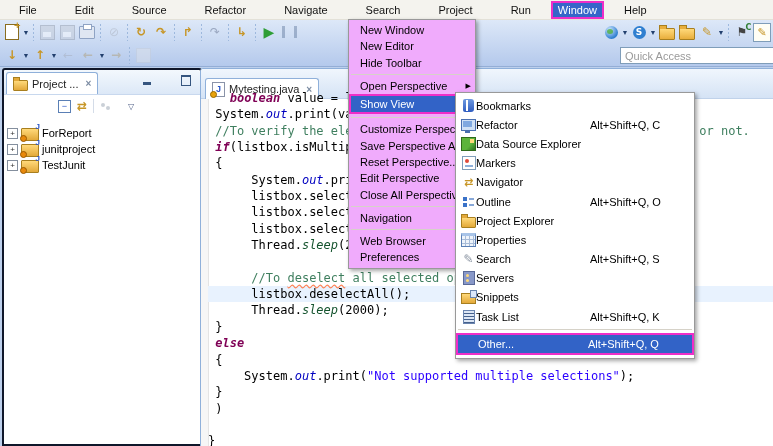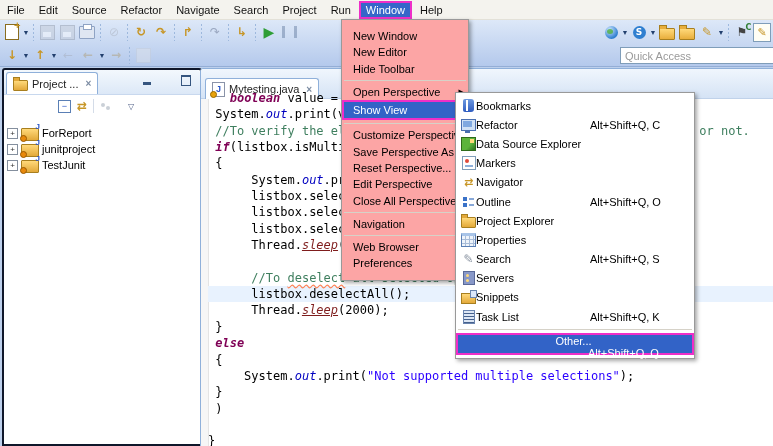--- a/index.html
+++ b/index.html
@@ -7,21 +7,21 @@
     width:773px;height:446px;position:relative;overflow:hidden;
     background:#bdd0ec;font-family:"Liberation Sans",sans-serif;
     -webkit-font-smoothing:antialiased;
   }
   
   .menubar{
     position:absolute;left:0;top:0;width:773px;height:19px;
     background:#f4f3ee;border-bottom:1px solid #e3e1d8;
     display:flex;align-items:center;font-size:11px;color:#111;
   }
-  .menubar-item{padding:3px 7px;white-space:nowrap;cursor:default;}
+  .menubar-item{padding:3px 19px;white-space:nowrap;cursor:default;}
   .menubar-item.mb-hl{
     background:#3566c9;color:#fff;border:2px solid #ee2ec8;
     padding:1px 5px;margin:0 1px;
   }
   
   .toolbar{
     position:absolute;left:0;top:20px;width:773px;height:46px;
     background:linear-gradient(#dde8f8,#b4c9ec);
     border-bottom:1px solid #94aed6;
   }
@@ -113,41 +113,41 @@
   .ed-ruler{position:absolute;left:0;top:30px;width:7px;height:348px;background:#f6f6f6;border-right:1px solid #e4e4e4;}
   .code-area{position:absolute;left:7px;top:21px;width:566px;height:357px;overflow:hidden;
     font-family:"DejaVu Sans Mono",monospace;font-size:12px;color:#000;}
   .code-line{height:16.35px;line-height:16.35px;white-space:pre;}
   .code-line.current{background:#e8f2fe;}
   .tk-k{color:#7f0055;font-weight:bold;font-style:italic;}
   .tk-d{color:#000;}
   .tk-c{color:#3f7f5f;}
   .tk-s{color:#2a00ff;}
   .tk-f{color:#0000c0;font-style:italic;}
-  .tk-m{color:#7f1d1d;font-style:italic;text-decoration:underline;}
+  .tk-m{color:#14532d;font-style:italic;}
   .tk-w{color:#3f7f5f;text-decoration:underline wavy #ff8050;text-underline-offset:2px;}
   
-  .wmenu{position:absolute;left:341px;top:19px;width:126px;z-index:50;
-    background:#fca5a5;border:1px solid #999;box-shadow:2px 2px 4px rgba(0,0,0,.35);
-    padding:8px 0;font-size:11px;color:#000;}
+  .wmenu{position:absolute;left:348px;top:19px;width:126px;z-index:50;
+    background:#f0abfc;border:1px solid #999;box-shadow:2px 2px 4px rgba(0,0,0,.35);
+    padding:2px 0;font-size:11px;color:#000;}
   .wm-item{height:16.3px;display:flex;align-items:center;padding:0 4px 0 11px;white-space:nowrap;cursor:default;}
   .wm-label{flex:1;}
   .wm-arrow{font-size:7px;color:#000;font-family:"DejaVu Sans",sans-serif;}
   .wm-sep{border-top:1px solid #d6d2c8;margin:3px 2px;}
   .wm-item.hl{background:#3263c7;color:#fff;gap:32px;}
   .wm-item.hl .wm-arrow{color:#fff;}
   .wm-item.annotated{border:2px solid #ee2ec8;height:20px;box-sizing:border-box;padding-left:9px;}
   .smenu{position:absolute;left:455px;top:92px;width:238px;z-index:60;
     background:#fff;border:1px solid #999;box-shadow:2px 2px 4px rgba(0,0,0,.35);
     padding:3px 0;font-size:11px;color:#000;}
   .sm-item{height:19.2px;display:flex;align-items:center;padding:0 8px 0 5px;white-space:nowrap;cursor:default;}
   .sm-label{}
   .sm-short{margin-left:auto;width:96px;text-align:left;}
   .sm-sep{border-top:1px solid #d6d2c8;margin:3px 2px;}
-  .sm-item.hl{background:#3263c7;color:#fff;flex-direction:column;}
+  .sm-item.hl{background:#3263c7;color:#fff;}
   .sm-item.annotated{border:2px solid #ee2ec8;height:22px;box-sizing:border-box;}
   .sm-icon{width:15px;height:15px;flex:none;display:flex;align-items:center;justify-content:center;
     font-family:"DejaVu Sans",sans-serif;}
   .sm-icon-spacer{width:15px;flex:none;}
   
   .si-bookmarks{width:11px;height:13px;background:linear-gradient(#6f9ae0,#2f5cc0);border-radius:2px 3px 3px 2px;position:relative;}
   .si-bookmarks::after{content:"";position:absolute;left:3px;top:1px;width:2px;height:11px;background:#fff;}
   .si-console{width:13px;height:10px;background:#cfe0f5;border:1px solid #4a6fb0;position:relative;}
   .si-console::before{content:"";position:absolute;left:1px;top:1px;width:9px;height:6px;background:#7fa8e0;}
   .si-console::after{content:"";position:absolute;left:3px;bottom:-3px;width:5px;height:2px;background:#4a6fb0;}

